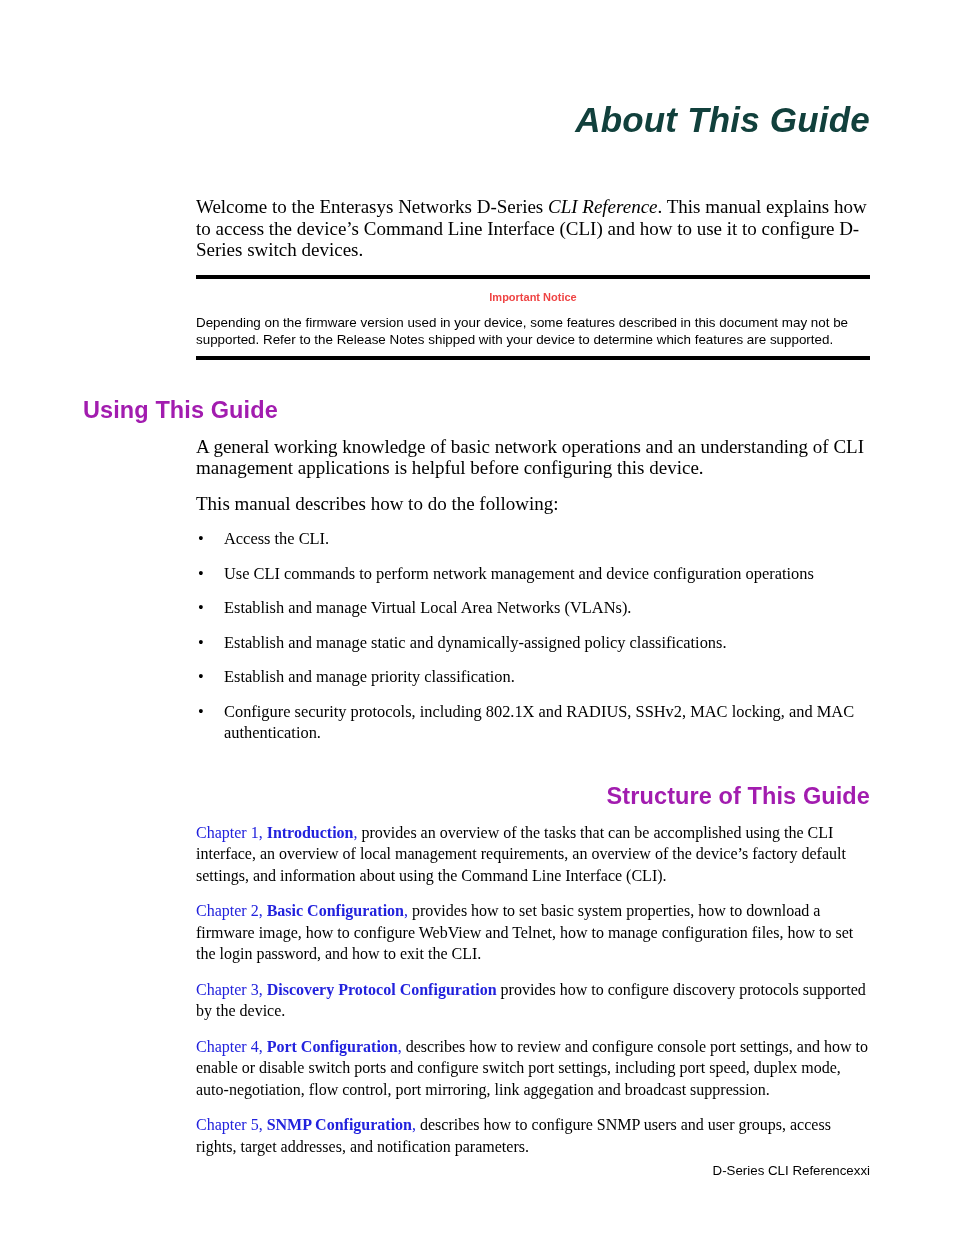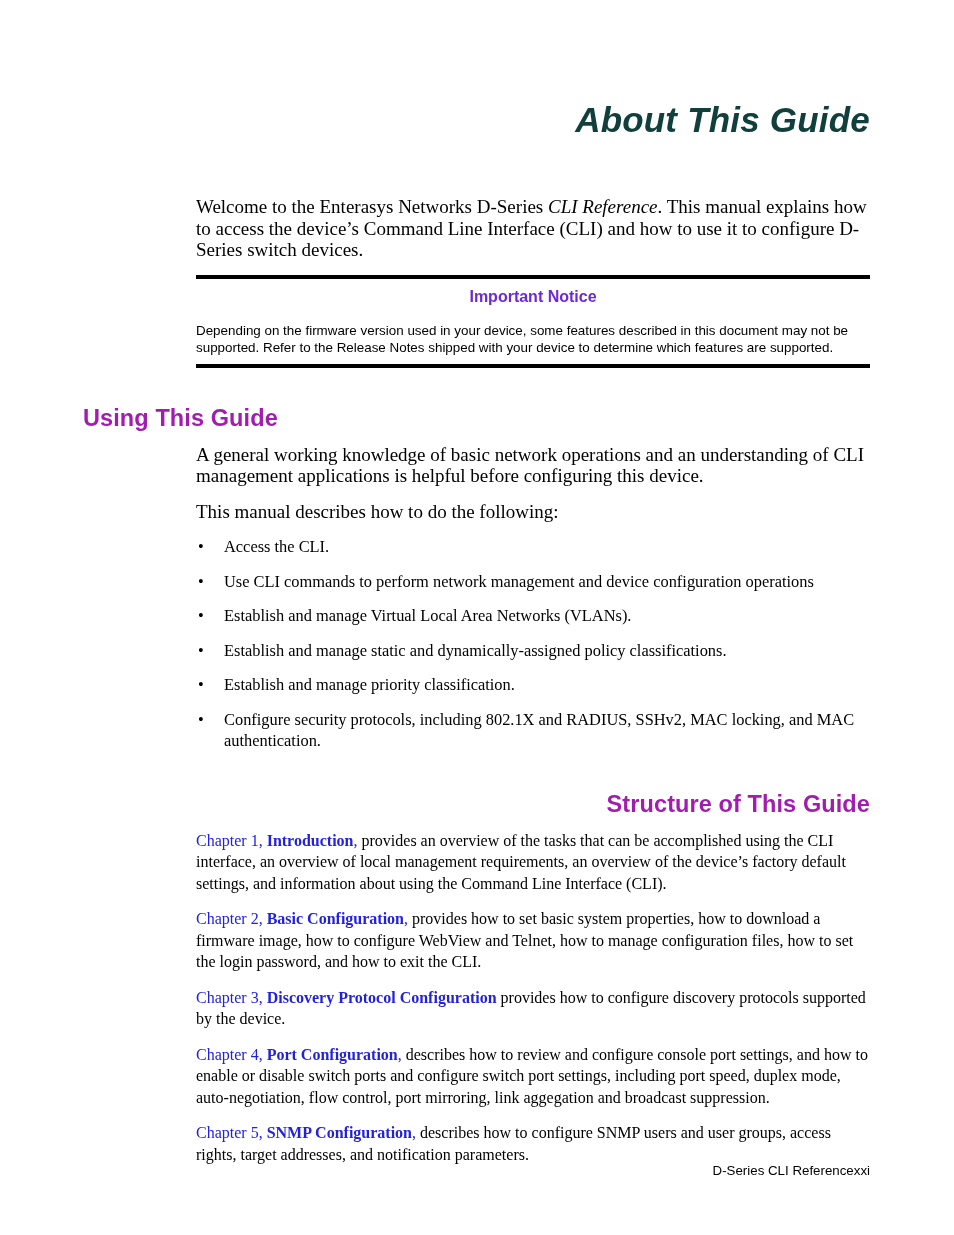--- a/index.html
+++ b/index.html
@@ -64,25 +64,25 @@
   .notice {
     margin: 12px 0 0 113px;
     width: 674px;
     border-top: 4px solid #000000;
     border-bottom: 4px solid #000000;
     padding: 6px 0 7px 0;
   }
   .notice-title {
     font-family: "Liberation Sans", sans-serif;
     font-weight: bold;
-    font-size: 16px;
+    font-size: 11px;
     line-height: 22px;
-    color: #6d28d9;
+    color: #ef4444;
     text-align: center;
-    margin: 1px 0 14px 0;
+    margin: 1px 0 6px 0;
   }
   .notice-body {
     font-family: "Liberation Sans", sans-serif;
     font-size: 13.4px;
     line-height: 17.6px;
     color: #000000;
     text-align: left;
     padding: 0 2px 0 0;
   }
 

